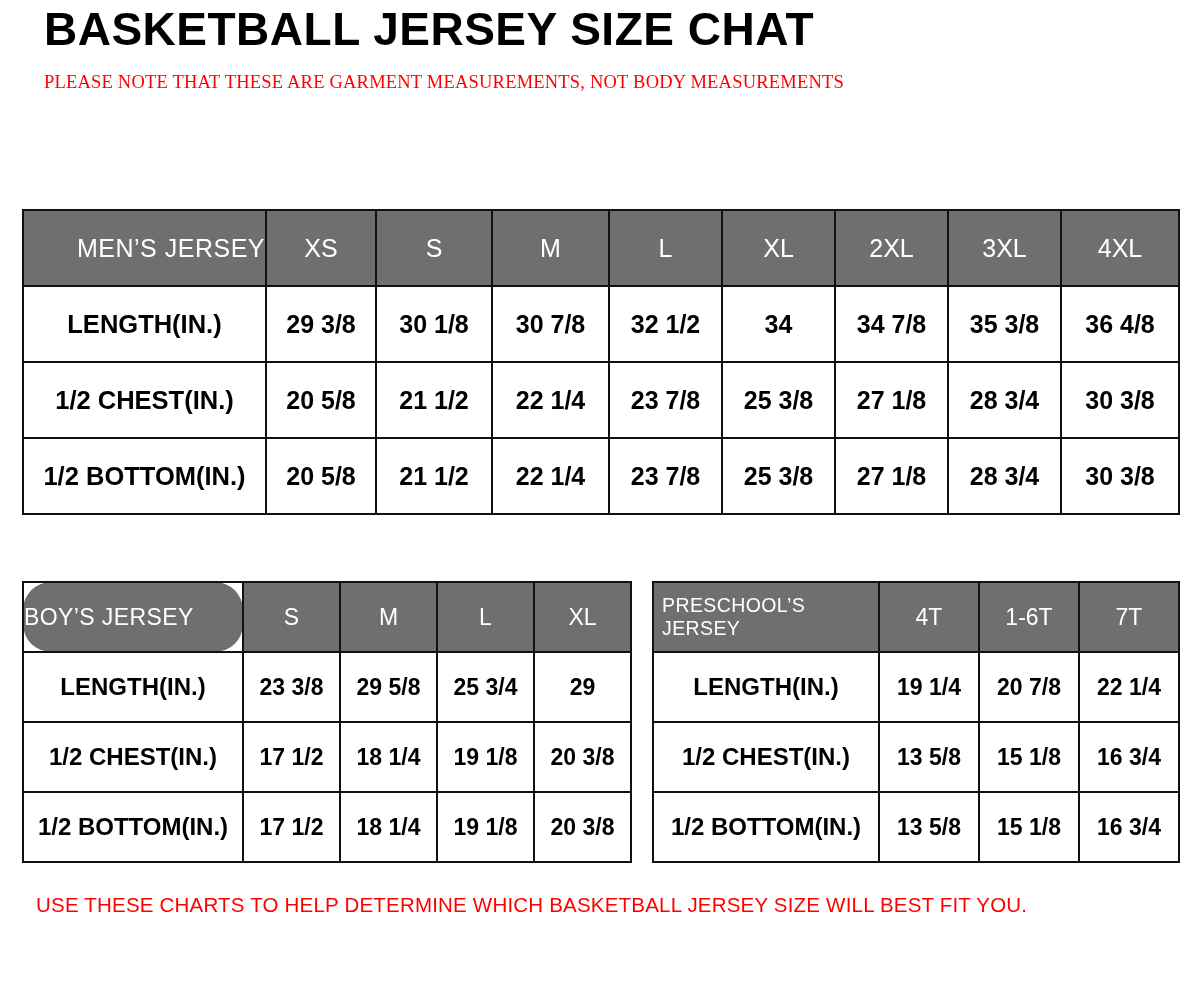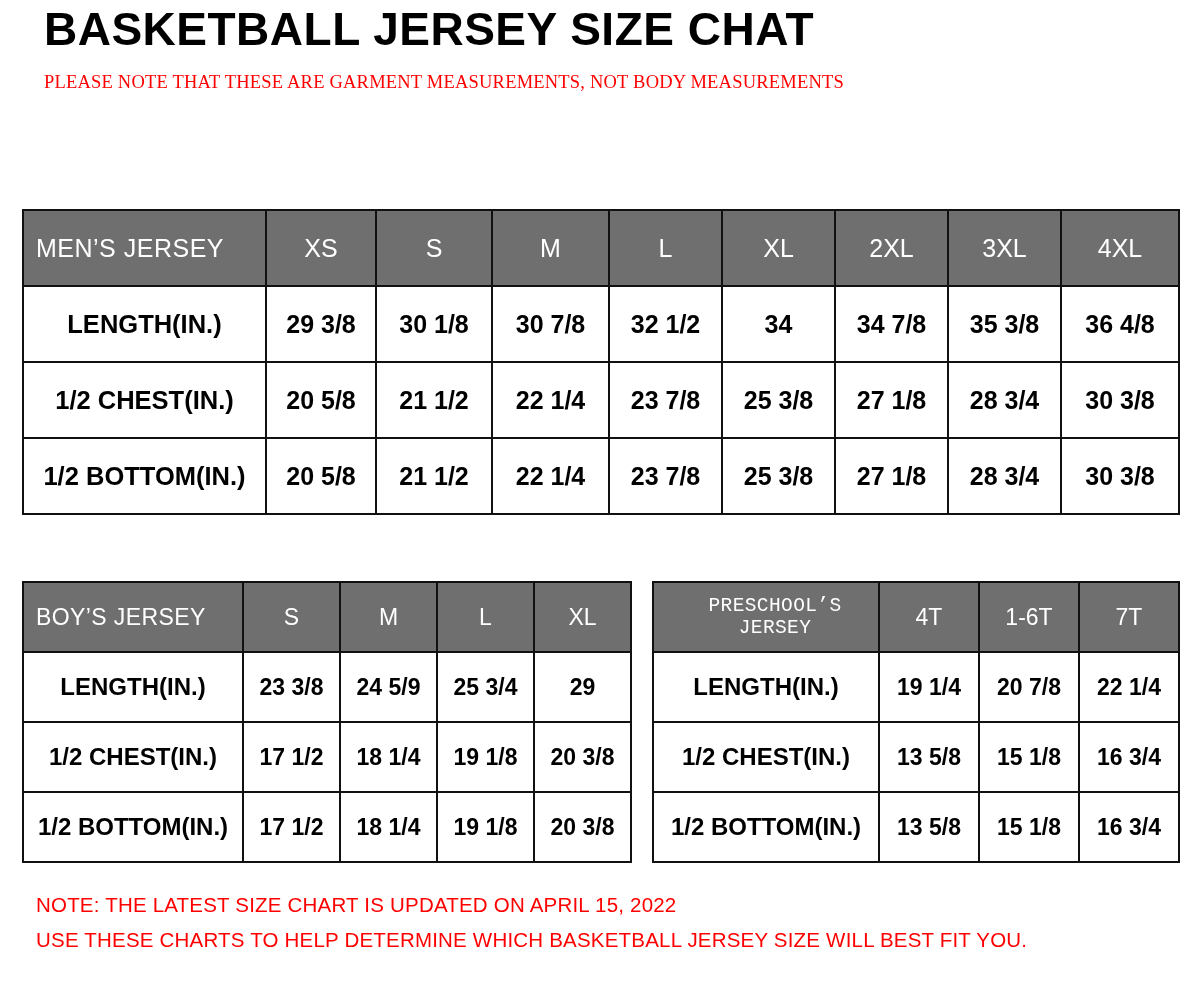--- a/index.html
+++ b/index.html
@@ -66,22 +66,22 @@
     top: 205px;
     width: 1156px;
   }
   #mens-table thead th {
     height: 74px;
     font-size: 25px;
   }
   #mens-table thead th.rowhead {
     font-size: 25px;
     letter-spacing: 0.5px;
-    padding-left: 12px;
-    text-align: left;
+    padding-left: 20px;
+    text-align: right;
   }
   #mens-table tbody td {
     height: 74px;
     font-size: 25px;
   }
   #mens-table tbody td.rowhead {
     font-size: 25.5px;
     text-align: center;
   }
 
@@ -101,30 +101,29 @@
   #boys-table thead th, #preschool-table thead th {
     height: 68px;
     font-size: 23px;
   }
   #boys-table tbody td, #preschool-table tbody td {
     height: 68px;
     font-size: 23px;
   }
   #boys-table thead th.rowhead {
     text-align: left;
-    padding-left: 12px;
     font-size: 23px;
     letter-spacing: 0.4px;
+    border-radius: 28px;
   }
   #preschool-table thead th.rowhead {
-    text-align: center;
-    padding-left: 18px;
+    text-align: left;
+    padding-left: 8px;
     font-size: 19.5px;
     letter-spacing: 0.4px;
-    font-family: Liberation Mono, monospace;
   }
   #boys-table tbody td.rowhead,
   #preschool-table tbody td.rowhead {
     font-size: 24px;
     text-align: center;
   }
 
   .notes-bottom {
     position: absolute;
     left: 36px;
@@ -221,21 +220,21 @@
         <th>S</th>
         <th>M</th>
         <th>L</th>
         <th>XL</th>
       </tr>
     </thead>
     <tbody>
       <tr>
         <td class="rowhead">LENGTH(IN.)</td>
         <td>23  3/8</td>
-        <td>24  5/9</td>
+        <td>29  5/8</td>
         <td>25  3/4</td>
         <td>29</td>
       </tr>
       <tr>
         <td class="rowhead">1/2  CHEST(IN.)</td>
         <td>17  1/2</td>
         <td>18  1/4</td>
         <td>19  1/8</td>
         <td>20  3/8</td>
       </tr>
@@ -280,17 +279,16 @@
       <tr>
         <td class="rowhead">1/2  BOTTOM(IN.)</td>
         <td>13  5/8</td>
         <td>15  1/8</td>
         <td>16  3/4</td>
       </tr>
     </tbody>
   </table>
 
   <div class="notes-bottom">
-    <div>NOTE: THE LATEST SIZE CHART IS UPDATED ON APRIL 15, 2022</div>
     <div>USE THESE CHARTS TO HELP DETERMINE WHICH  BASKETBALL JERSEY  SIZE WILL BEST FIT YOU.</div>
   </div>
 
 </div>
 
 </body></html>

